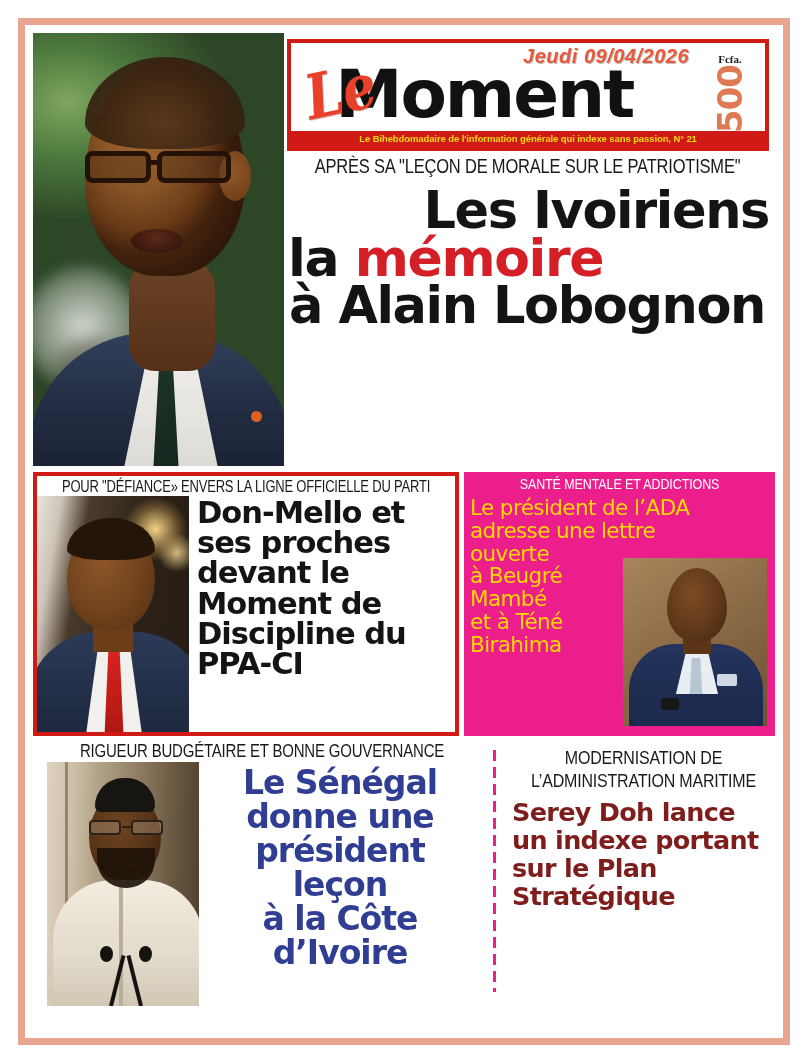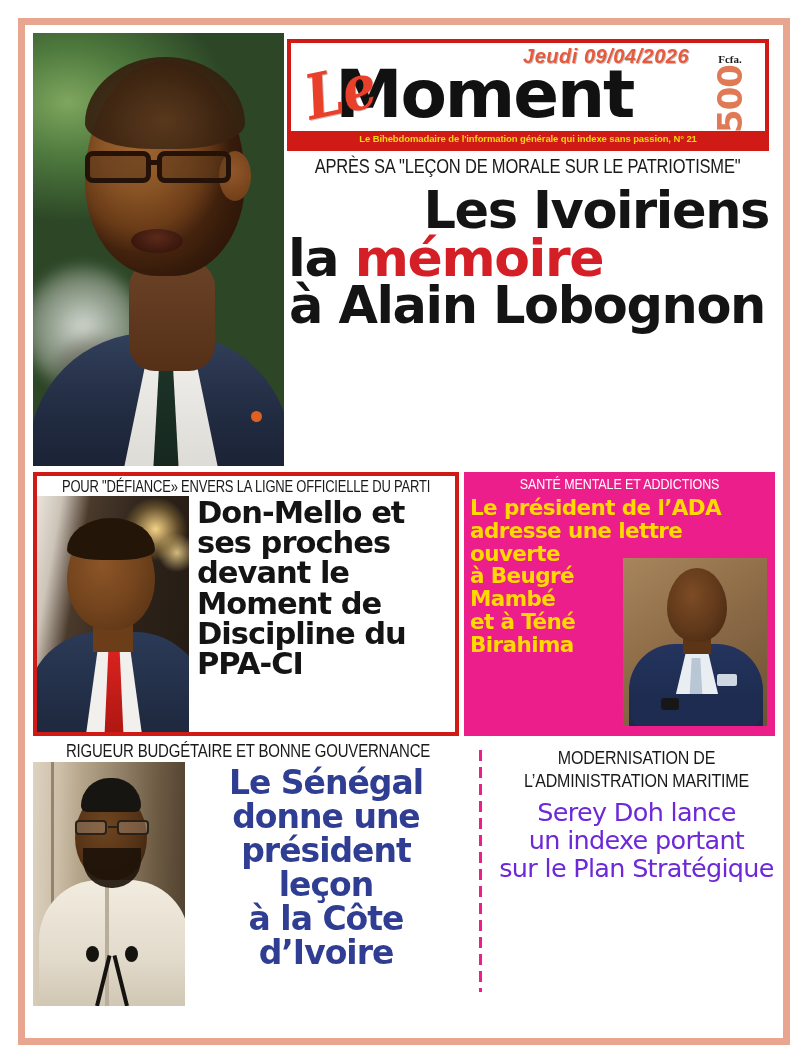--- a/index.html
+++ b/index.html
@@ -343,21 +343,21 @@
     font-size: 12.5px;
     padding: 5px 2px 1px 2px;
     transform: scaleY(1.2);
     transform-origin: center;
     white-space: nowrap;
     letter-spacing: -.1px;
   }
   .ada-head {
     color: #ffd900;
     font-family: "DejaVu Sans", sans-serif;
-    font-weight: 700;
+    font-weight: 400;
     font-size: 21.5px;
     line-height: 1.06;
     letter-spacing: -.6px;
     padding: 5px 0 0 6px;
   }
   .ada-photo {
     position: absolute; right: 8px; bottom: 10px;
     width: 144px; height: 168px;
     overflow: hidden;
     background: #8a6a48;
@@ -409,20 +409,21 @@
     width: 20px; height: 12px;
     background: #cfd7e2; border-radius: 2px;
   }
 
   
   .bot-block {
     display: flex;
     height: 266px;
     margin-top: 4px;
     gap: 0px;
+    margin-left: 14px;
   }
 
   
   .story-sn {
     width: 430px; flex: none;
     display: flex; flex-direction: column;
     background: #ffffff; overflow: hidden;
   }
   .sn-kicker {
     text-align: center;
@@ -531,24 +532,24 @@
     text-align: center;
     font-size: 16px;
     color: #1a1a1a;
     line-height: 1.26;
     transform: scaleY(1.18);
     transform-origin: top center;
     letter-spacing: -.2px;
   }
   .sd-head {
     margin-top: 12px;
-    text-align: center;
+    text-align: left;
     font-family: "DejaVu Sans", sans-serif;
-    font-weight: 400;
-    color: #6d28d9;
+    font-weight: 700;
+    color: #7f1d1d;
     font-size: 25.5px;
     line-height: 1.1;
     letter-spacing: -.7px;
   }
 </style>
 </head>
 <body>
 
 <div class="page">
   <div class="frame">

